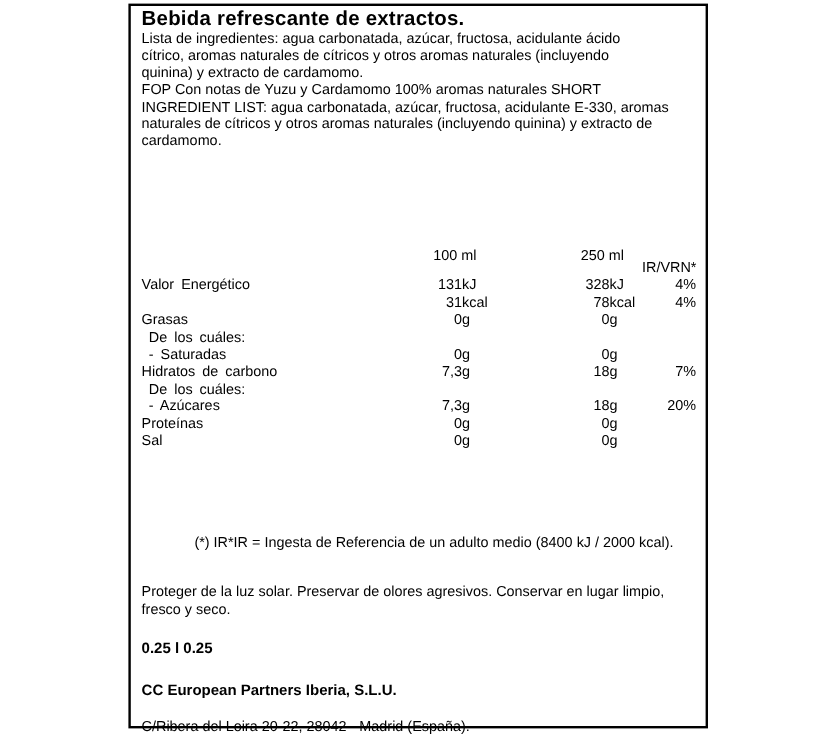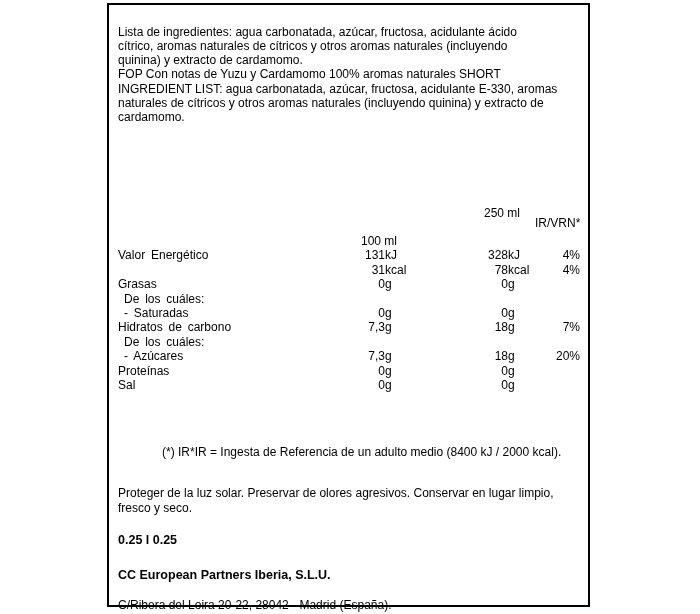--- a/index.html
+++ b/index.html
@@ -46,21 +46,21 @@
     left: 9px;
     top: 201px;
     width: 462px;
     font-size: 12px;
     line-height: 14.4px;
   }
   .nheader {
     display: grid;
     grid-template-columns: 180px 114px 123px 45px;
   }
-  .nh-100 { grid-column: 2; text-align: right; padding-right: 15px; margin-top: 28px; }
+  .nh-100 { grid-column: 2; text-align: right; padding-right: 15px; }
   .nh-250 { grid-column: 3; text-align: right; padding-right: 15px; }
   .nh-ir  { grid-column: 4; text-align: right; margin-top: 10px; }
   .nrow {
     display: grid;
     grid-template-columns: 180px 87px 27px 96px 27px 45px;
   }
   .c-label { text-align: left; word-spacing: 2.5px; white-space: pre; }
   .c-label.indent { padding-left: 6px; }
   .c-num  { text-align: right; }
   .c-unit { text-align: left; }
@@ -104,20 +104,21 @@
     font-size: 12px;
     white-space: pre;
     margin-top: 15px;
   }
 </style>
 </head>
 <body>
 
 <div class="label-box">
 
+  <div class="product-title">Bebida refrescante de extractos.</div>
 
   <div class="ingredients">
       <div class="tline">Lista de ingredientes: agua carbonatada, azúcar, fructosa, acidulante ácido</div>
       <div class="tline">cítrico, aromas naturales de cítricos y otros aromas naturales (incluyendo</div>
       <div class="tline">quinina) y extracto de cardamomo.</div>
       <div class="tline">FOP Con notas de Yuzu y Cardamomo 100% aromas naturales SHORT</div>
       <div class="tline">INGREDIENT LIST: agua carbonatada, azúcar, fructosa, acidulante E-330, aromas</div>
       <div class="tline">naturales de cítricos y otros aromas naturales (incluyendo quinina) y extracto de</div>
       <div class="tline">cardamomo.</div>
     </div>

